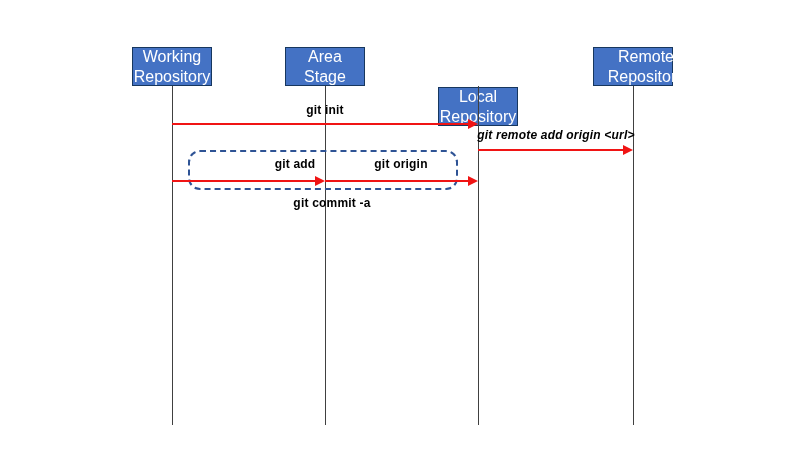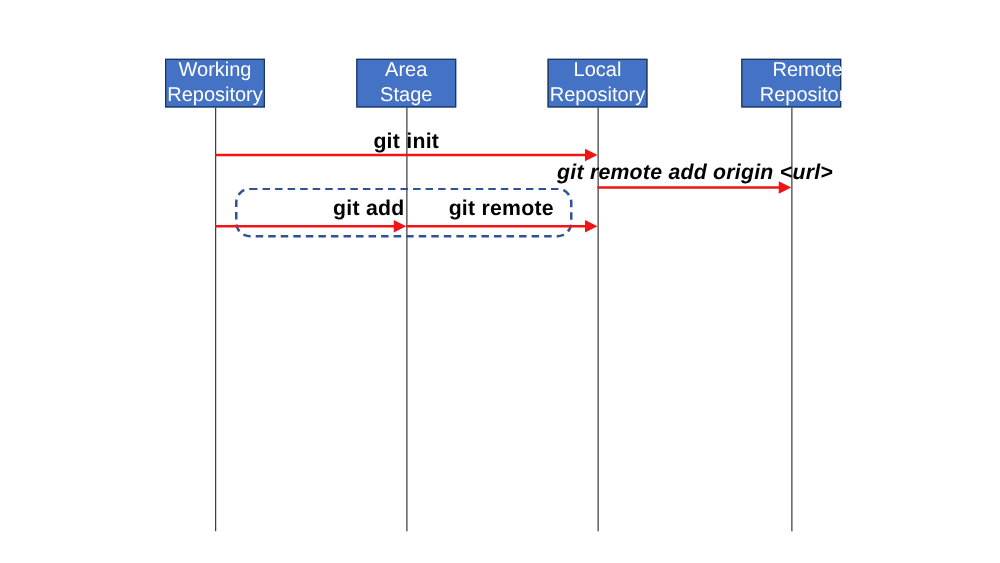--- a/index.html
+++ b/index.html
@@ -9,21 +9,21 @@
   }
   
   .actor{
     position:absolute;top:47px;width:80px;height:39px;box-sizing:border-box;
     background:#4472C4;border:1px solid #17375E;color:#FFFFFF;
     display:flex;flex-direction:column;align-items:center;justify-content:center;
     font-size:16px;line-height:1.25;text-align:center;
   }
   .actor-wd{left:132px;}
   .actor-sa{left:285px;}
-  .actor-lr{left:438px;}
+  .actor-lr{left:438px;margin-top:40px;}
   .actor-rr{left:593px;padding-left:26px;}
   
   .lifeline{position:absolute;top:86px;height:339px;width:1px;background:#404040;}
   .life-wd{left:172px;}
   .life-sa{left:325px;}
   .life-lr{left:478px;}
   .life-rr{left:633px;}
   
   .group-box{
     position:absolute;left:188px;top:150px;width:270px;height:40px;
@@ -40,21 +40,21 @@
   .head-init{left:468px;top:119px;}
   .line-remote{left:478px;top:149px;width:149px;}
   .head-remote{left:623px;top:145px;}
   .line-add{left:172px;top:180px;width:147px;}
   .head-add{left:315px;top:176px;}
   .line-commit{left:325px;top:180px;width:147px;}
   .head-commit{left:468px;top:176px;}
   
   .msg-label{
     position:absolute;transform:translateX(-50%);
-    font-weight:bold;font-size:17px;color:#000000;
+    font-weight:bold;font-size:12px;color:#000000;
     white-space:nowrap;letter-spacing:0.2px;
   }
   .lbl-init{left:325px;top:103px;}
   .lbl-remote{left:556px;top:128px;font-style:italic;}
   .lbl-add{left:248px;top:157px;margin-left:47px;}
   .lbl-commit{left:401px;top:157px;}
   .lbl-commit-a{left:332px;top:196px;}
 </style>
 </head>
 <body>
@@ -93,15 +93,16 @@
 
   <div class="arrow-line line-add"></div>
   <div class="arrow-head head-add"></div>
 
   <div class="arrow-line line-commit"></div>
   <div class="arrow-head head-commit"></div>
 
   <div class="msg-label lbl-init">git init</div>
   <div class="msg-label lbl-remote">git remote add origin &lt;url&gt;</div>
   <div class="msg-label lbl-add">git add</div>
-  <div class="msg-label lbl-commit">git remote</div>
+  <div class="msg-label lbl-commit">git origin</div>
+  <div class="msg-label lbl-commit-a">git commit -a</div>
 
 </div>
 
 </body></html>

